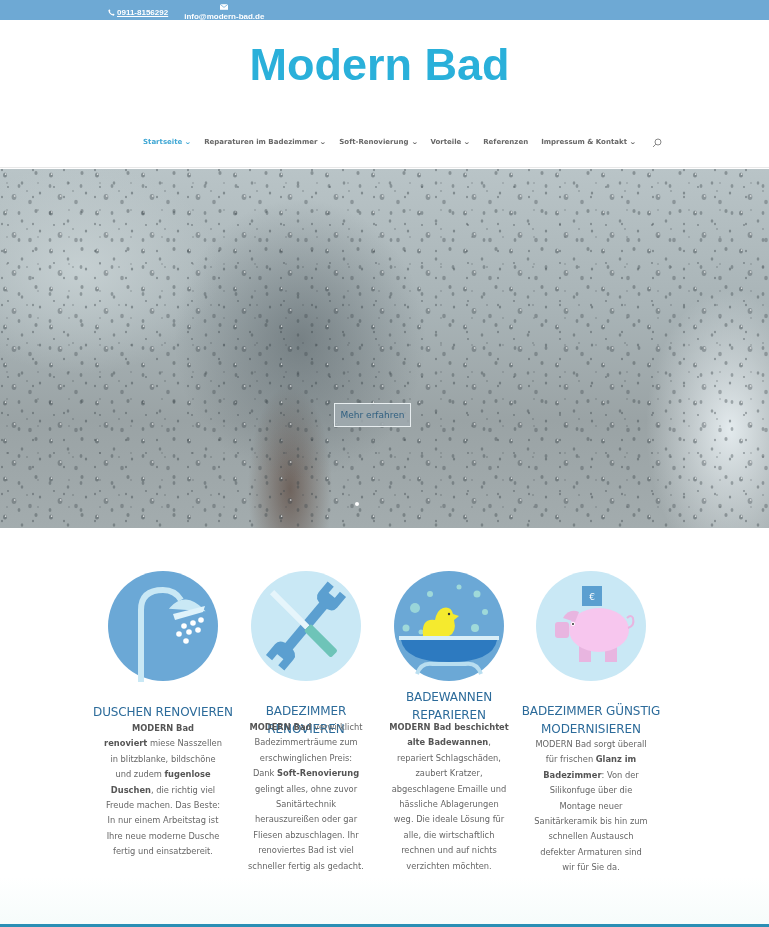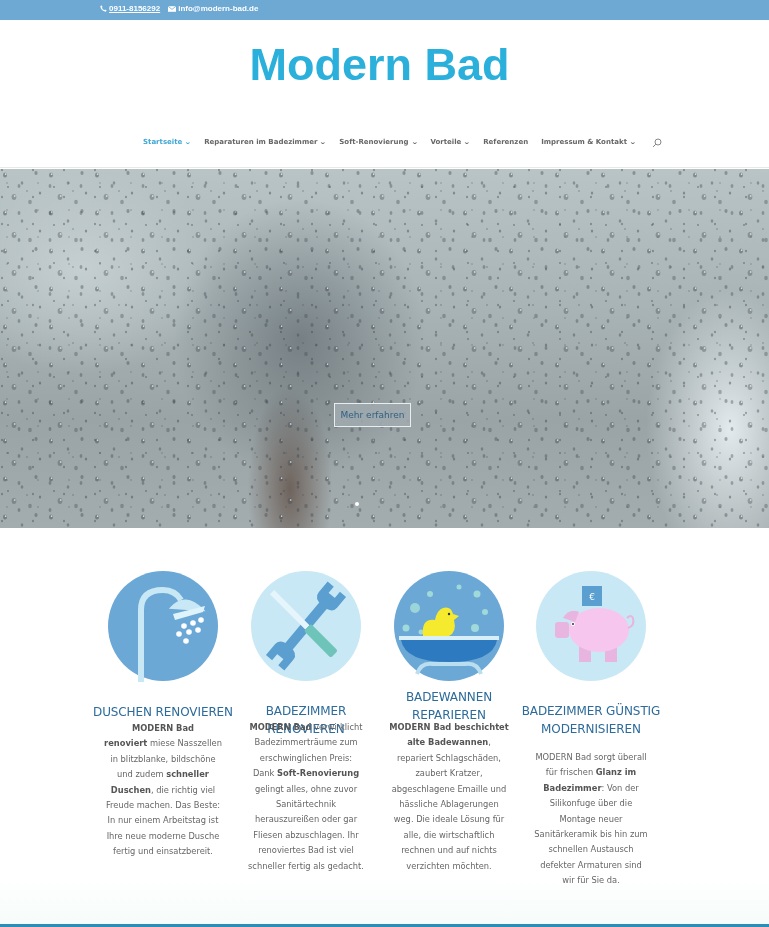--- a/index.html
+++ b/index.html
@@ -1,22 +1,22 @@
 <!DOCTYPE html>
 <html><head>
 <meta charset="utf-8">
 <style>
   * { box-sizing: border-box; margin: 0; padding: 0; }
   html, body { width: 769px; height: 927px; overflow: hidden; background: #fff; }
   body { font-family: "DejaVu Sans", "Liberation Sans", sans-serif; color: #666; position: relative; }
 
   .topbar { position: absolute; left: 0; top: 0; width: 769px; height: 20px; background: #6ea9d4; }
-  .topbar .info { position: absolute; left: 100px; top: 4px; font-size: 8px; font-weight: bold; color: #fff; display: flex; gap: 8px; align-items: center; font-family: "Liberation Sans", sans-serif; }
+  .topbar .info { position: absolute; left: 108px; top: 4px; font-size: 8px; font-weight: bold; color: #fff; display: flex; gap: 16px; align-items: center; font-family: "Liberation Sans", sans-serif; }
   .topbar .phone { text-decoration: underline; display: flex; align-items: center; gap: 2px; }
-  .topbar .mail { display: flex; align-items: center; gap: 2px; }
+  .topbar .mail { display: flex; align-items: center; gap: 2px; flex-direction: column; }
   .topbar svg { display: block; }
 
   .header { position: absolute; left: 0; top: 20px; width: 769px; height: 148px; background: #fff; border-bottom: 1px solid #e8e8e8; }
   .logo { position: absolute; left: 0; top: 22px; width: 769px; text-align: center; }
   .logo-title { font-family: "Liberation Sans", sans-serif; font-weight: bold; font-size: 45px; color: #2ab0da; line-height: 46px; letter-spacing: 0px; margin-left: -10px; }
   .logo-sub { font-family: "DejaVu Sans", sans-serif; font-size: 21px; color: #1f5f7e; line-height: 26px; margin-top: 0px; letter-spacing: -0.3px; margin-left: 10px; }
 
   .nav { position: absolute; left: 143px; top: 118px; display: flex; align-items: flex-start; height: 14px; font-family: "DejaVu Sans", sans-serif; font-size: 7px; font-weight: bold; color: #666; }
   .nav .item { display: flex; align-items: center; margin-right: 13px; white-space: nowrap; }
   .nav .item.active { color: #3fa7d4; }
@@ -155,21 +155,21 @@
         <circle cx="77" cy="56" r="2.8" fill="#fff"></circle>
         <circle cx="86" cy="53" r="2.8" fill="#fff"></circle>
         <circle cx="94" cy="50" r="2.8" fill="#fff"></circle>
         <circle cx="72" cy="64" r="2.8" fill="#fff"></circle>
         <circle cx="82" cy="62" r="2.8" fill="#fff"></circle>
         <circle cx="91" cy="60" r="2.8" fill="#fff"></circle>
         <circle cx="79" cy="71" r="2.8" fill="#fff"></circle>
       </svg>
     </div>
     <div class="title">DUSCHEN RENOVIEREN</div>
-    <div class="body" style="top:193px;"><b>MODERN Bad</b><br><b>renoviert</b> miese Nasszellen<br>in blitzblanke, bildschöne<br>und zudem <b>schneller</b><br><b>Duschen</b>, die richtig viel<br>Freude machen. Das Beste:<br>In nur einem Arbeitstag ist<br>Ihre neue moderne Dusche<br>fertig und einsatzbereit.</div>
+    <div class="body" style="top:193px;"><b>MODERN Bad</b><br><b>renoviert</b> miese Nasszellen<br>in blitzblanke, bildschöne<br>und zudem <b>fugenlose</b><br><b>Duschen</b>, die richtig viel<br>Freude machen. Das Beste:<br>In nur einem Arbeitstag ist<br>Ihre neue moderne Dusche<br>fertig und einsatzbereit.</div>
   </div>
 
   <div class="feature" style="left:236px;">
     <div class="icon-wrap">
       <svg width="112" height="112" viewBox="0 0 112 112">
         <circle cx="56" cy="56" r="55" fill="#c9e8f5"></circle>
         <g transform="rotate(40 56 56)">
           <rect x="51" y="16" width="10" height="80" fill="#5b9fd0"></rect>
           <path d="M44 8 L52 8 L52 20 L60 20 L60 8 L68 8 L68 22 Q68 30 56 30 Q44 30 44 22 Z" fill="#5b9fd0"></path>
           <path d="M44 104 L52 104 L52 92 L60 92 L60 104 L68 104 L68 90 Q68 82 56 82 Q44 82 44 90 Z" fill="#5b9fd0"></path>
@@ -220,17 +220,17 @@
         <rect x="20" y="52" width="14" height="16" rx="3" fill="#e8b5e0"></rect>
         <circle cx="38" cy="54" r="2" fill="#fff"></circle>
         <circle cx="38" cy="54" r="1" fill="#333"></circle>
         <path d="M93 58 Q100 56 98 48 Q96 44 92 48" stroke="#e8b5e0" stroke-width="2" fill="none"></path>
       </svg>
     </div>
     <div class="title" style="top:174px;text-align:center;">
       <span>BADEZIMMER GÜNSTIG</span><br>
       <span>MODERNISIEREN</span>
     </div>
-    <div class="body" style="top:222px;text-align:center;">MODERN Bad sorgt überall<br>für frischen <b>Glanz im</b><br><b>Badezimmer</b>: Von der<br>Silikonfuge über die<br>Montage neuer<br>Sanitärkeramik bis hin zum<br>schnellen Austausch<br>defekter Armaturen sind<br>wir für Sie da.</div>
+    <div class="body" style="top:209px;text-align:center;">MODERN Bad sorgt überall<br>für frischen <b>Glanz im</b><br><b>Badezimmer</b>: Von der<br>Silikonfuge über die<br>Montage neuer<br>Sanitärkeramik bis hin zum<br>schnellen Austausch<br>defekter Armaturen sind<br>wir für Sie da.</div>
   </div>
 </section>
 
 <div class="bottom-line"></div>
 
 </body></html>

